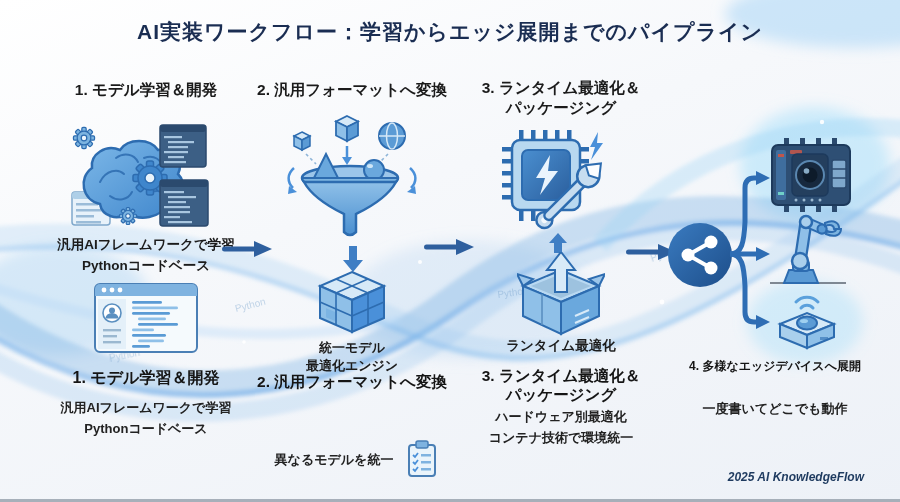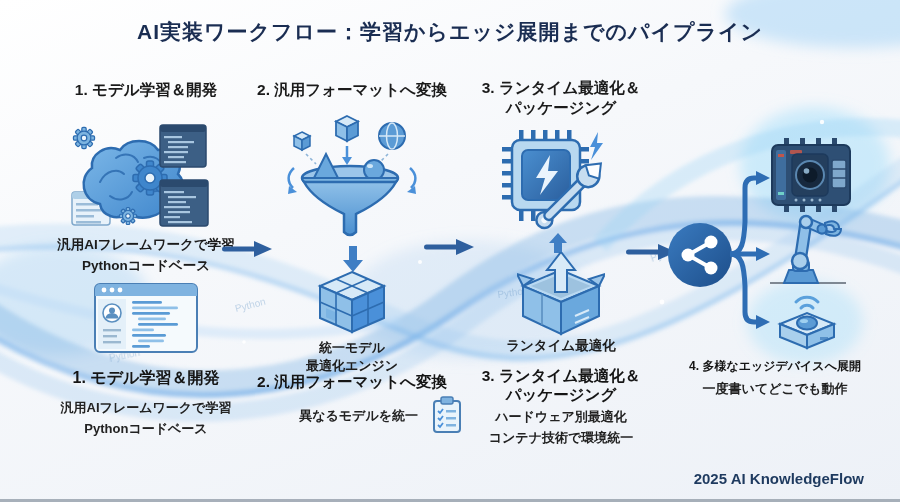--- a/index.html
+++ b/index.html
@@ -12,22 +12,22 @@
   .abs{position:absolute;}
   .title{
     left:0;top:18px;width:900px;text-align:center;
     font-size:21px;font-weight:bold;color:#1a2d52;letter-spacing:1px;margin:0;
   }
   .stephdr{font-size:15.5px;font-weight:bold;color:#1b1b1b;text-align:center;line-height:20px;}
   .cap{font-size:13.5px;font-weight:600;color:#1c1c1c;text-align:center;line-height:21px;}
   .smallcap{font-size:13px;font-weight:600;color:#1c1c1c;text-align:center;line-height:18px;}
   .bhdr{font-size:16px;font-weight:bold;color:#151515;text-align:center;line-height:20px;}
   .desc{font-size:13px;font-weight:600;color:#222;text-align:center;line-height:21px;}
-  .footer{font-size:15px;font-weight:600;color:#1e3a5f;}
-  .descrow{display:flex;align-items:center;justify-content:flex-end;gap:14px;}
+  .footer{font-size:12px;font-weight:600;color:#1e3a5f;font-style:italic;}
+  .descrow{display:flex;align-items:center;justify-content:center;gap:14px;margin-top:44px;}
   .bottomline{left:0;top:499px;width:900px;height:3px;background:#8e98a4;opacity:.75;}
   svg{display:block;}
 </style>
 </head>
 <body>
 
 <div class="canvas">
 
   <svg class="bg" viewBox="0 0 900 502">
     <defs>
@@ -467,20 +467,20 @@
     <ellipse cx="37" cy="33" rx="14" ry="9" fill="rgba(120,200,250,0.4)"></ellipse>
     <polygon points="10,34 37,23 64,34 37,45" fill="#d6e9f7" stroke="#2d6cb0" stroke-width="2"></polygon>
     <polygon points="10,34 10,47 37,58 37,45" fill="#a9cfec" stroke="#2d6cb0" stroke-width="2"></polygon>
     <polygon points="64,34 64,47 37,58 37,45" fill="#8fc0e8" stroke="#2d6cb0" stroke-width="2"></polygon>
     <ellipse cx="37" cy="33" rx="10" ry="6.5" fill="#5b9bd5" stroke="#2d6cb0" stroke-width="2"></ellipse>
     <ellipse cx="34" cy="31" rx="4" ry="2" fill="#9fd0f0"></ellipse>
     <rect x="50" y="47" width="8" height="3" fill="#2d6cb0" opacity="0.6"></rect>
   </svg>
 
   <div class="abs bhdr" style="left:656px;top:356px;width:238px;font-size:12px;">4. 多様なエッジデバイスへ展開</div>
-  <div class="abs desc" style="left:658px;top:378px;width:234px;">
+  <div class="abs desc" style="left:658px;top:398px;width:234px;">
     <div>一度書いてどこでも動作</div>
   </div>
 
   <div class="abs footer" style="right:36px;top:470px;">2025 AI KnowledgeFlow</div>
 
   <div class="abs bottomline"></div>
 </div>
 
 </body></html>

